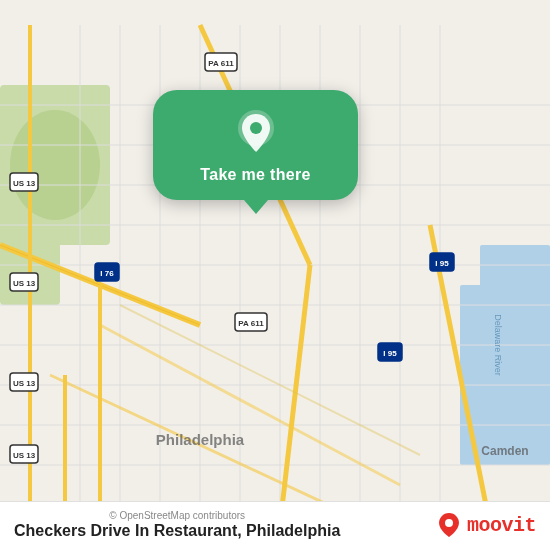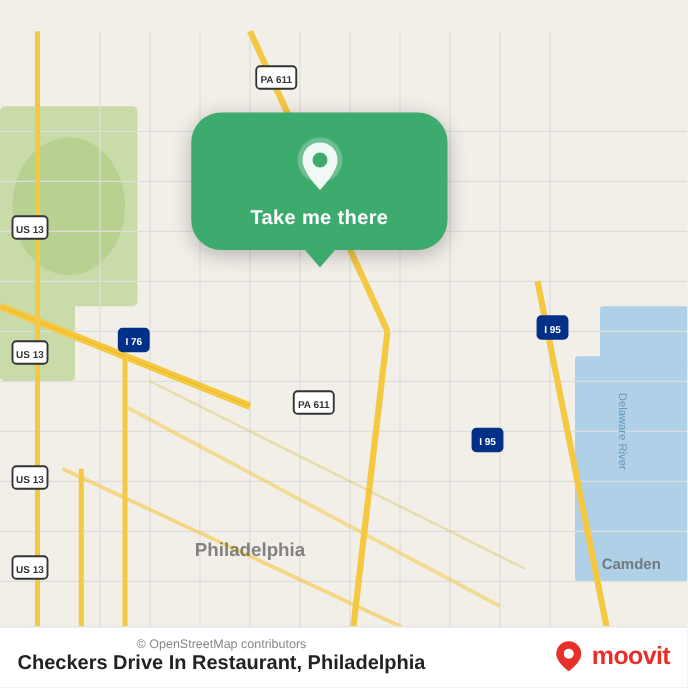--- a/index.html
+++ b/index.html
@@ -110,20 +110,21 @@
       font-size: 16px;
       font-weight: bold;
       color: #222;
       margin-top: 1px;
     }
 
     .moovit-logo {
       display: flex;
       align-items: center;
       gap: 4px;
+      font-family: Liberation Mono, monospace;
     }
 
     .moovit-icon {
       width: 28px;
       height: 28px;
     }
 
     .moovit-text {
       font-size: 20px;
       font-weight: bold;

